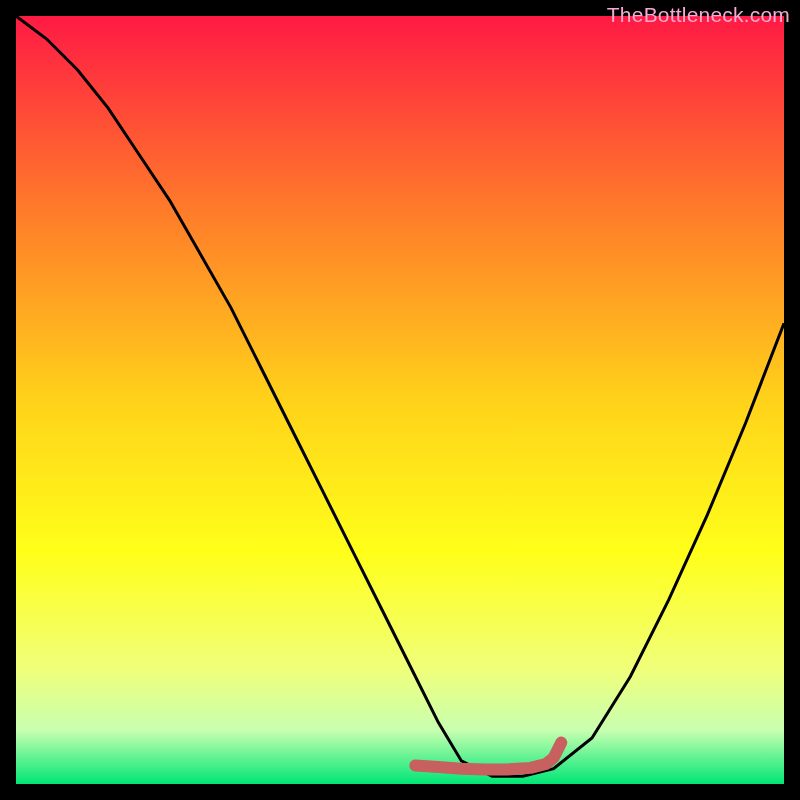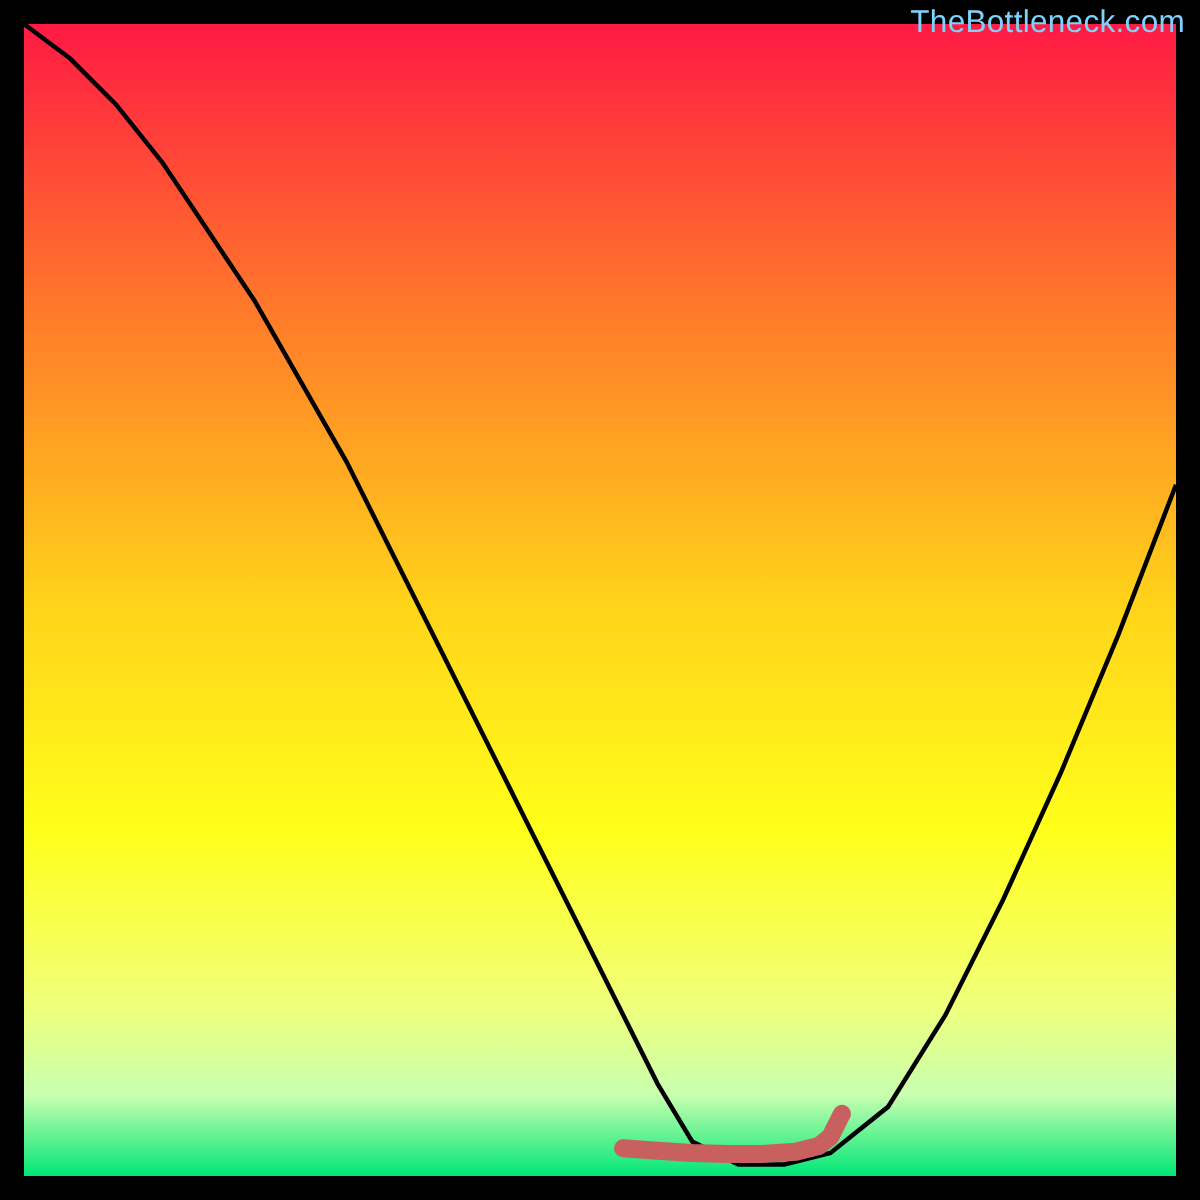--- a/index.html
+++ b/index.html
@@ -14,21 +14,21 @@
   .frame {
     position: relative;
     width: 800px;
     height: 800px;
     background: #000;
   }
   .attribution {
     position: absolute;
     top: 3px;
     right: 10px;
-    color: #7dd3fc;
+    color: #f9a8d4;
     font-size: 21px;
     font-weight: 500;
     z-index: 5;
     letter-spacing: 0.2px;
     text-align: right;
   }
   .plot {
     position: absolute;
     left: 16px;
     top: 16px;

